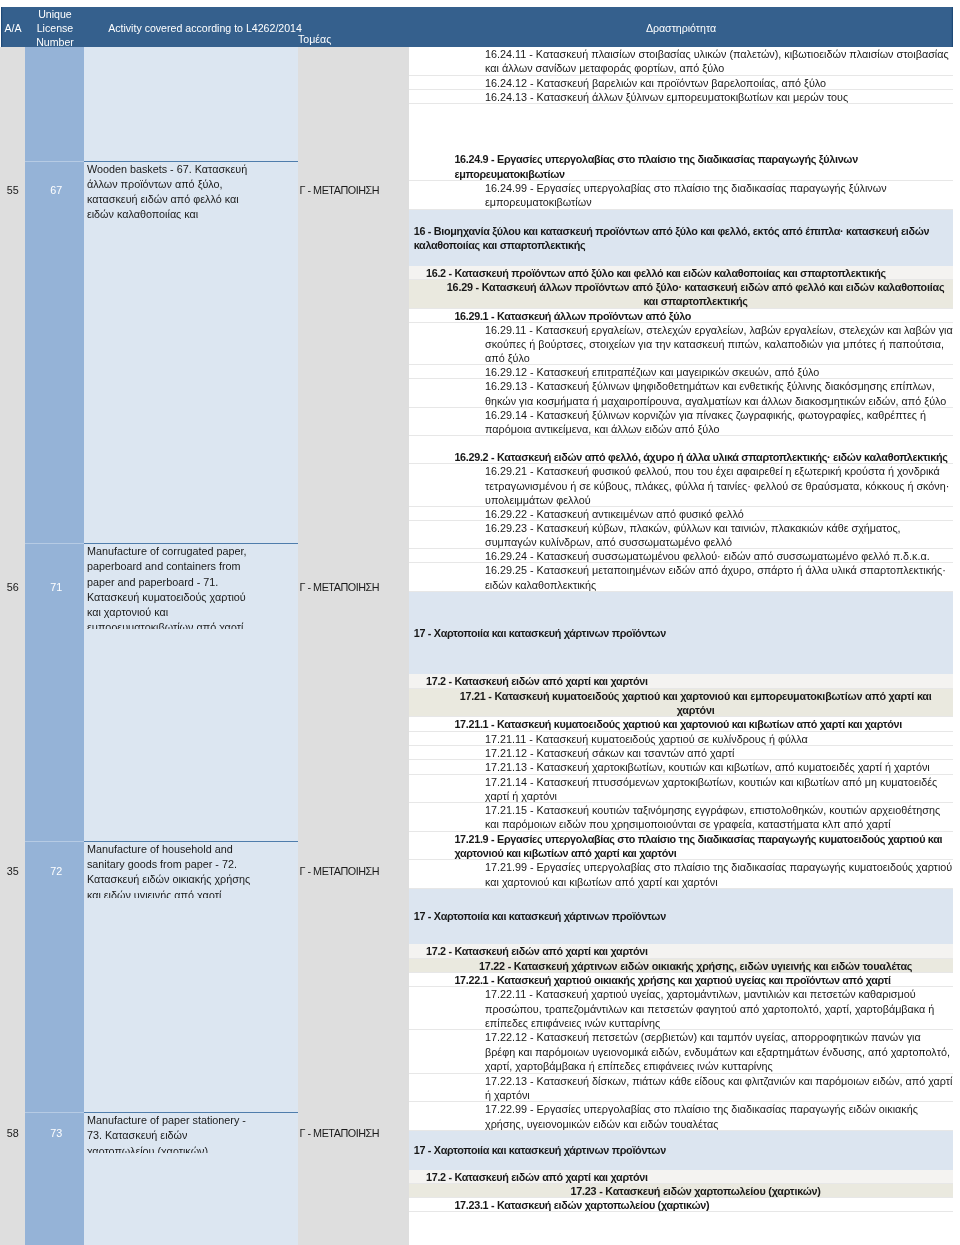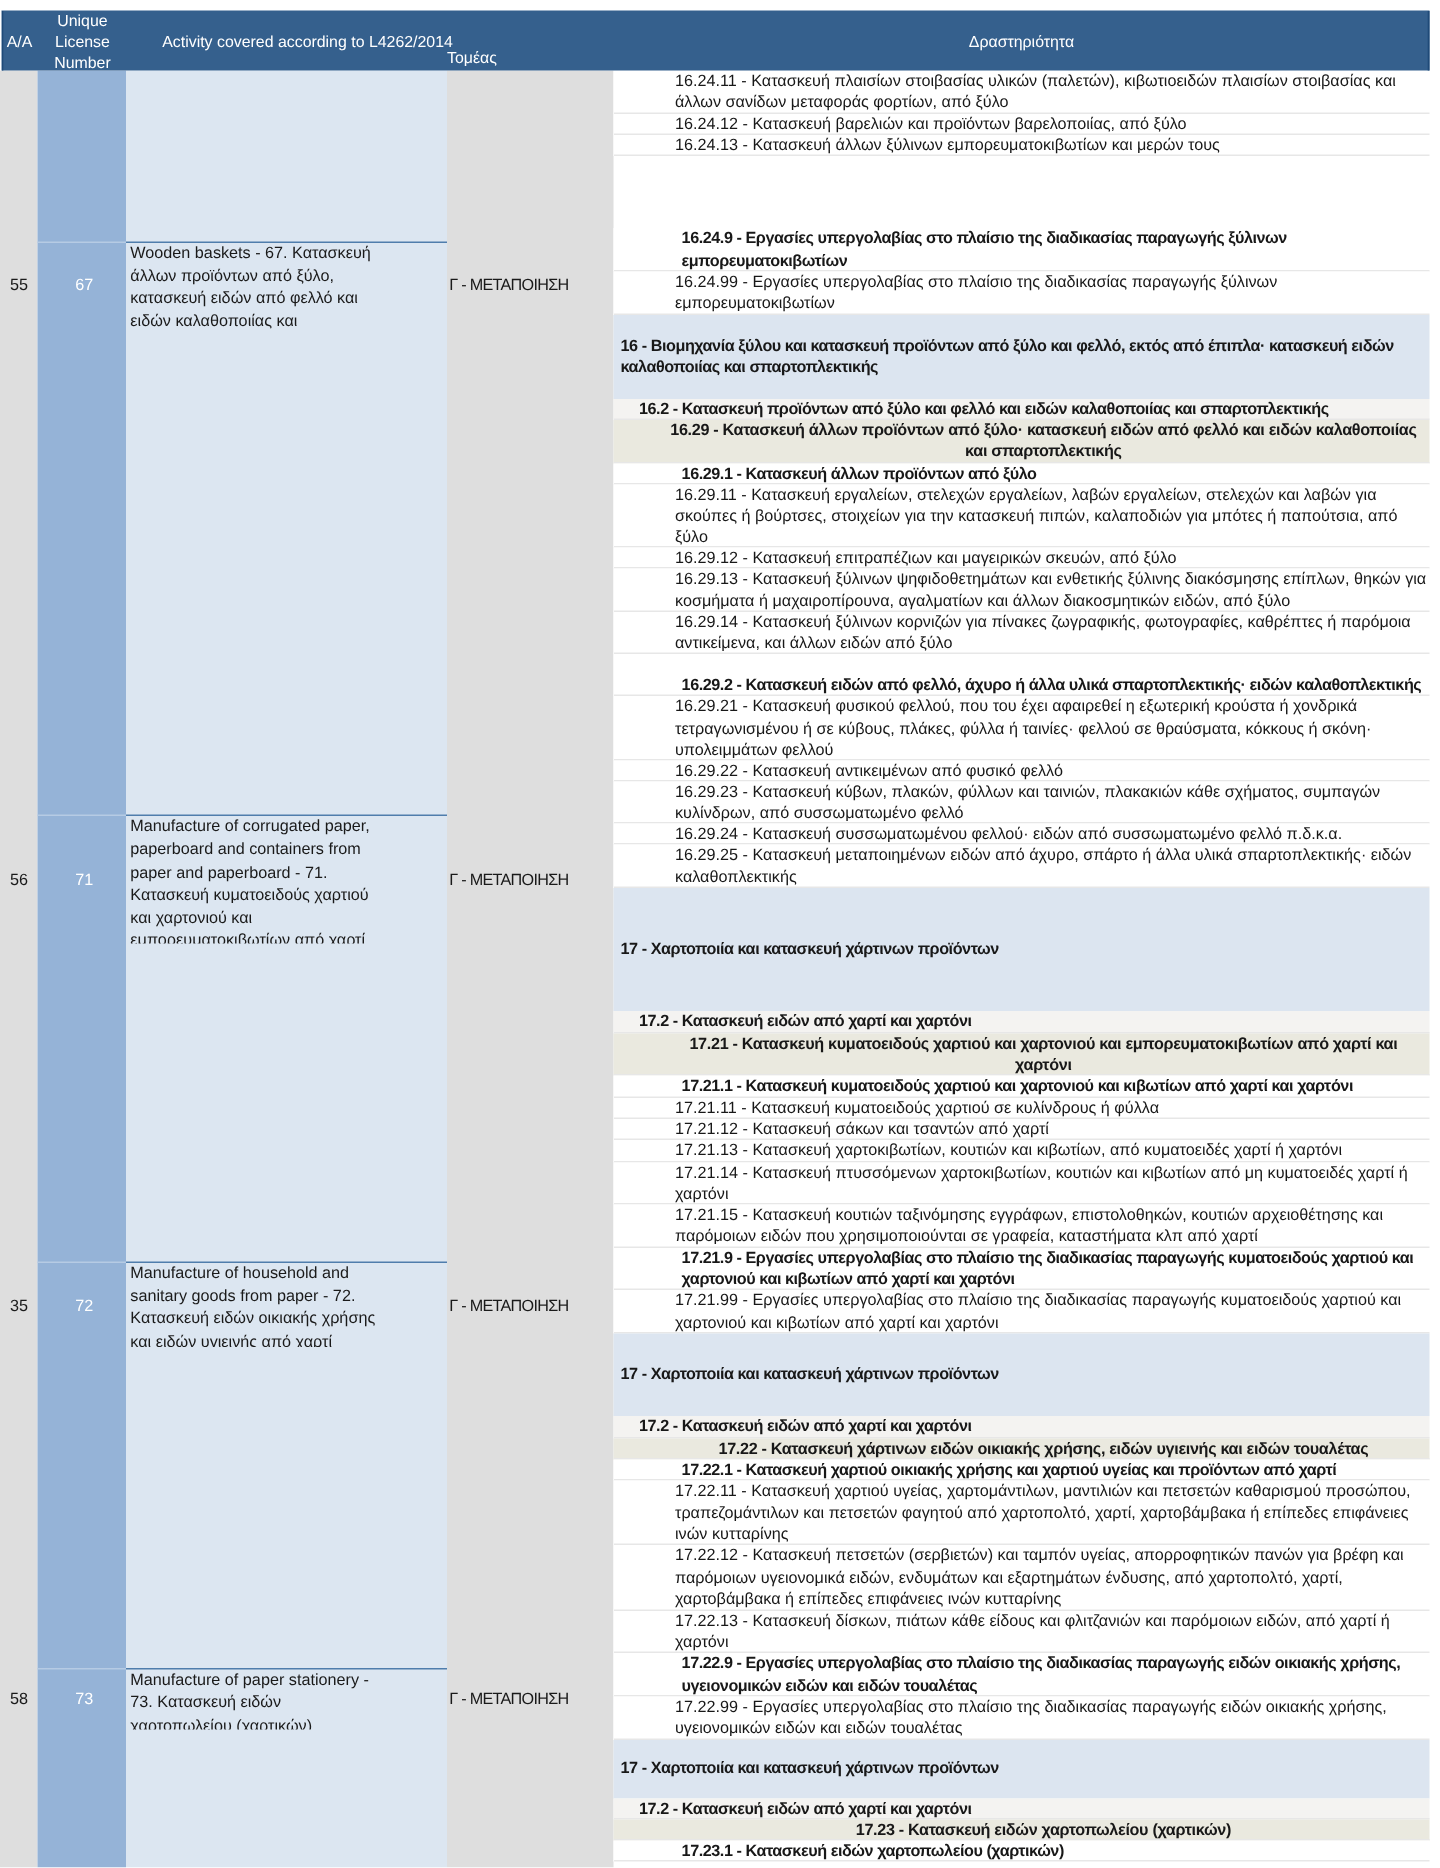--- a/index.html
+++ b/index.html
@@ -40,21 +40,21 @@
   
   #detail{position:absolute;left:409px;top:47px;width:544px;}
   .drow{position:relative;box-sizing:border-box;width:544px;
         font-size:10.8px;line-height:14.2px;color:#181818;
         box-shadow:inset 0 -1px 0 #E7E7E7;overflow:hidden;padding-right:1.6px;}
   .drow.l1{background:#DCE5F0;font-weight:bold;letter-spacing:-0.3px;padding-left:4.7px;
            box-shadow:none;display:flex;flex-direction:column;justify-content:center;}
   .drow.l2{background:#F4F3F1;font-weight:bold;letter-spacing:-0.3px;padding-left:17px;}
   .drow.l3{background:#EAE9DF;font-weight:bold;letter-spacing:-0.22px;padding-left:30.8px;text-align:center;}
   .drow.l4{background:#FFFFFF;font-weight:bold;letter-spacing:-0.3px;padding-left:45.4px;}
-  .drow.l5{background:#FFFFFF;font-weight:normal;padding-left:41px;padding-right:0.1px;}
+  .drow.l5{background:#FFFFFF;font-weight:normal;padding-left:76px;padding-right:0.1px;}
   .drow.pad-top{display:flex;flex-direction:column;justify-content:flex-end;}
 </style>
 </head>
 <body>
 
 <div id="sheet">
   <div class="colbg bg-aa"></div>
   <div class="colbg bg-lic"></div>
   <div class="colbg bg-act"></div>
   <div class="colbg bg-sec"></div>
@@ -98,21 +98,20 @@
       <div class="drow l5" style="height: 28.64px;"><span>17.21.99 - Εργασίες υπεργολαβίας στο πλαίσιο της διαδικασίας παραγωγής κυματοειδούς χαρτιού και χαρτονιού και κιβωτίων από χαρτί και χαρτόνι</span></div>
       <div class="drow l1" style="height: 55.2px;">
         <span>17 - Χαρτοποιία και κατασκευή χάρτινων προϊόντων</span>
       </div>
       <div class="drow l2" style="height: 14.38px;"><span>17.2 - Κατασκευή ειδών από χαρτί και χαρτόνι</span></div>
       <div class="drow l3" style="height: 14.38px;"><span>17.22 - Κατασκευή χάρτινων ειδών οικιακής χρήσης, ειδών υγιεινής και ειδών τουαλέτας</span></div>
       <div class="drow l4" style="height: 14.38px;"><span>17.22.1 - Κατασκευή χαρτιού οικιακής χρήσης και χαρτιού υγείας και προϊόντων από χαρτί</span></div>
       <div class="drow l5" style="height: 43.14px;"><span>17.22.11 - Κατασκευή χαρτιού υγείας, χαρτομάντιλων, μαντιλιών και πετσετών καθαρισμού προσώπου, τραπεζομάντιλων και πετσετών φαγητού από χαρτοπολτό, χαρτί, χαρτοβάμβακα ή επίπεδες επιφάνειες ινών κυτταρίνης</span></div>
       <div class="drow l5" style="height: 43.14px;"><span>17.22.12 - Κατασκευή πετσετών (σερβιετών) και ταμπόν υγείας, απορροφητικών πανών για βρέφη και παρόμοιων υγειονομικά ειδών, ενδυμάτων και εξαρτημάτων ένδυσης, από χαρτοπολτό, χαρτί, χαρτοβάμβακα ή επίπεδες επιφάνειες ινών κυτταρίνης</span></div>
       <div class="drow l5" style="height: 28.76px;"><span>17.22.13 - Κατασκευή δίσκων, πιάτων κάθε είδους και φλιτζανιών και παρόμοιων ειδών, από χαρτί ή χαρτόνι</span></div>
-      <div class="drow l4" style="height: 28.76px;"><span>17.22.9 - Εργασίες υπεργολαβίας στο πλαίσιο της διαδικασίας παραγωγής ειδών οικιακής χρήσης, υγειονομικών ειδών και ειδών τουαλέτας</span></div>
       <div class="drow l5" style="height: 28.76px;"><span>17.22.99 - Εργασίες υπεργολαβίας στο πλαίσιο της διαδικασίας παραγωγής ειδών οικιακής χρήσης, υγειονομικών ειδών και ειδών τουαλέτας</span></div>
       <div class="drow l1" style="height: 39px;">
         <span>17 - Χαρτοποιία και κατασκευή χάρτινων προϊόντων</span>
       </div>
       <div class="drow l2" style="height: 14.1px;"><span>17.2 - Κατασκευή ειδών από χαρτί και χαρτόνι</span></div>
       <div class="drow l3" style="height: 14.1px;"><span>17.23 - Κατασκευή ειδών χαρτοπωλείου (χαρτικών)</span></div>
       <div class="drow l4" style="height: 14.1px;"><span>17.23.1 - Κατασκευή ειδών χαρτοπωλείου (χαρτικών)</span></div>
     </div>
   <div id="left">
       <div class="toprule" style="top: 160.5px;"></div>

